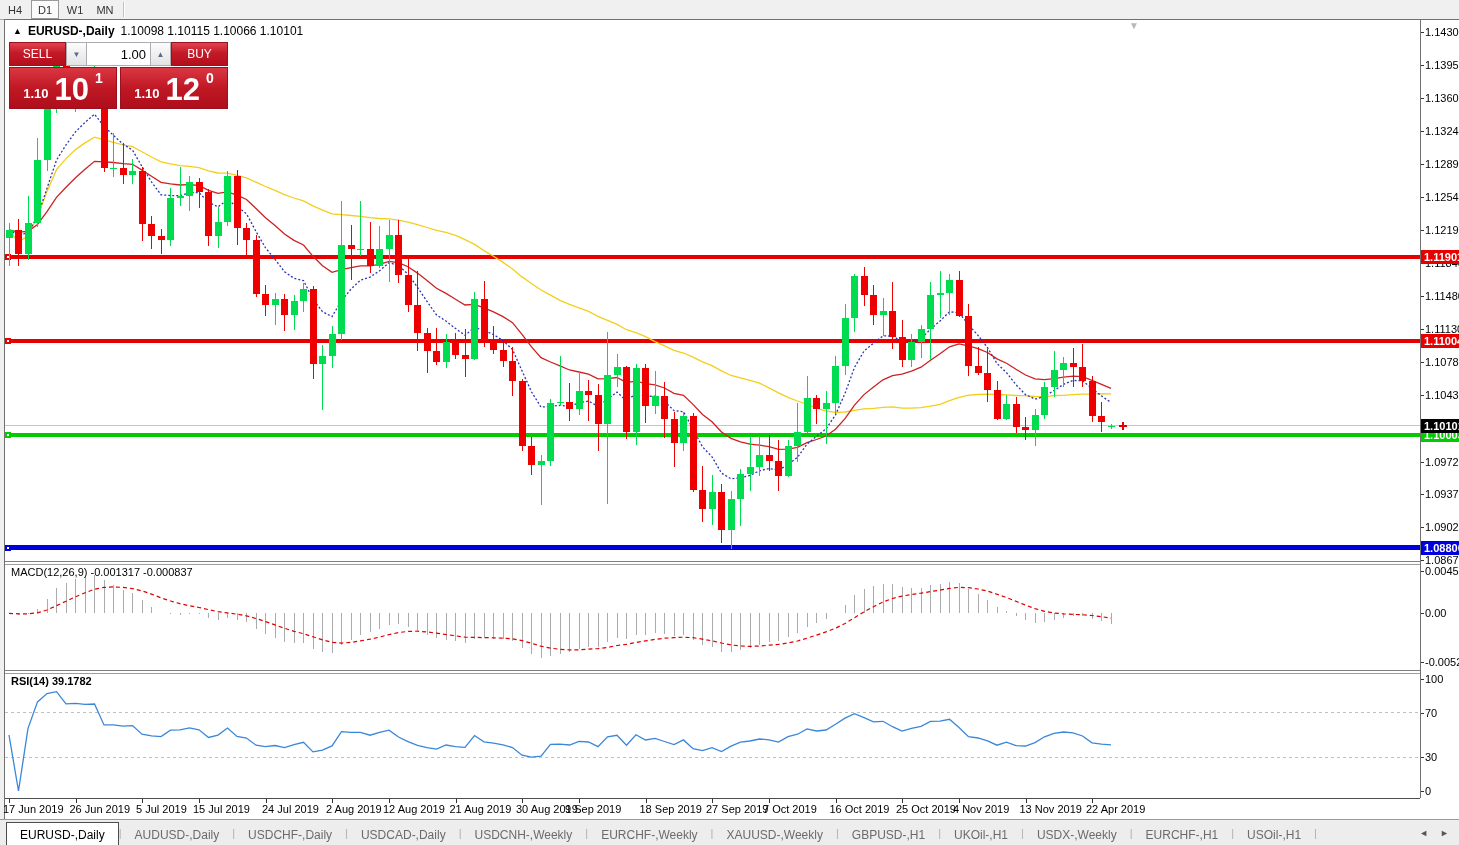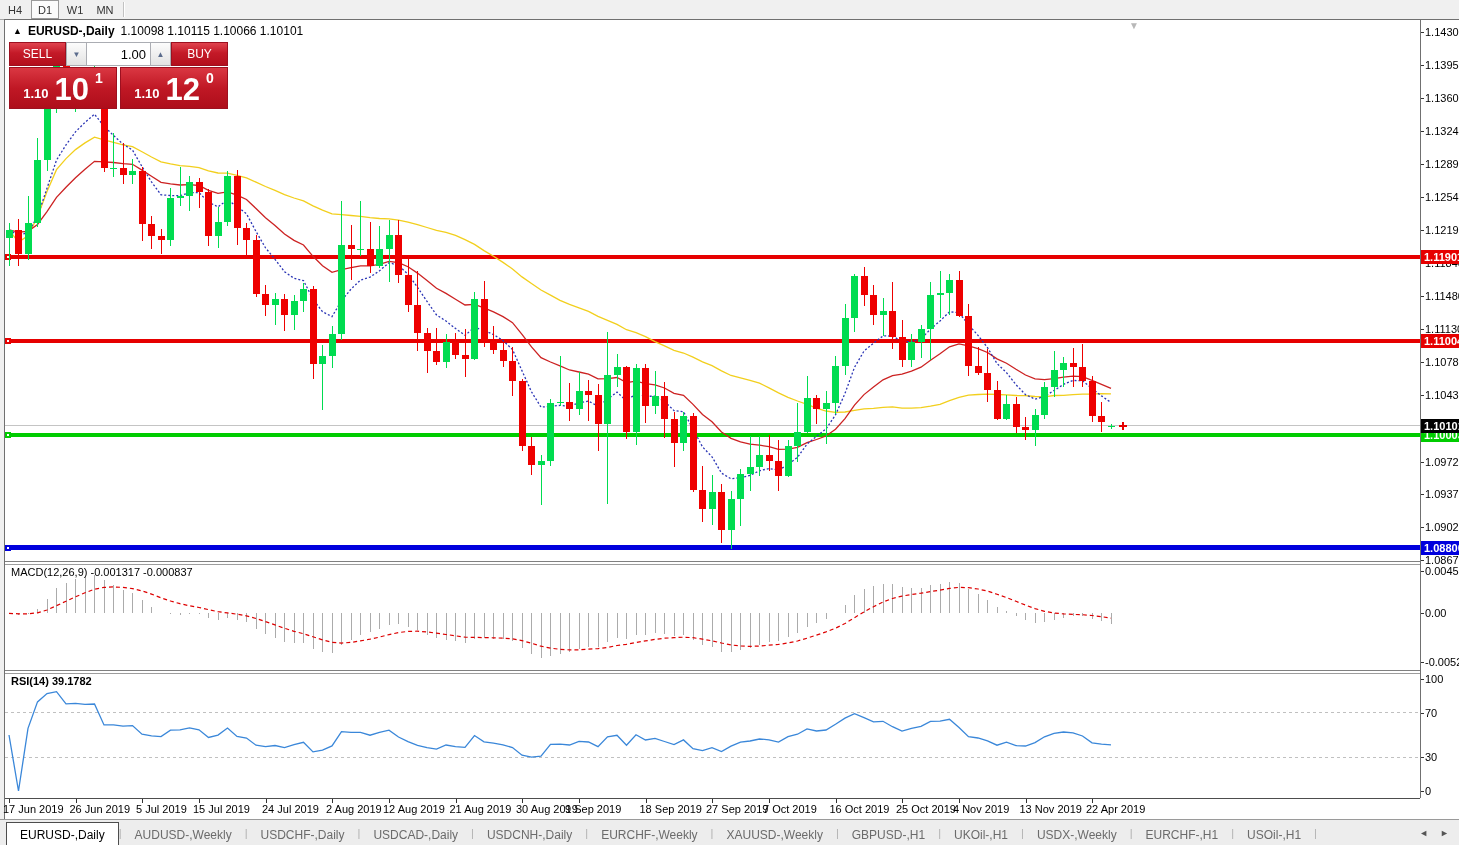--- a/index.html
+++ b/index.html
@@ -580,27 +580,27 @@
       <div class="ax-tick" style="top: 737.4px;"></div>
       <div class="ax-lbl" style="top: 764px;">0</div>
       <div class="ax-tick" style="top: 771px;"></div>
     </div>
 </div>
 
 <div id="tabbar">
   <div id="tabs-holder" style="display:flex;align-items:flex-end;height:26px;">
       <div class="tab active">EURUSD-,Daily</div>
       <span class="tab-sep">|</span>
-      <div class="tab">AUDUSD-,Weekly</div>
+      <div class="tab">AUDUSD-,Daily</div>
       <span class="tab-sep">|</span>
       <div class="tab">USDCHF-,Daily</div>
       <span class="tab-sep">|</span>
       <div class="tab">USDCAD-,Daily</div>
       <span class="tab-sep">|</span>
-      <div class="tab">USDCNH-,Daily</div>
+      <div class="tab">USDCNH-,Weekly</div>
       <span class="tab-sep">|</span>
       <div class="tab">EURCHF-,Weekly</div>
       <span class="tab-sep">|</span>
       <div class="tab">XAUUSD-,Weekly</div>
       <span class="tab-sep">|</span>
       <div class="tab">GBPUSD-,H1</div>
       <span class="tab-sep">|</span>
       <div class="tab">UKOil-,H1</div>
       <span class="tab-sep">|</span>
       <div class="tab">USDX-,Weekly</div>

